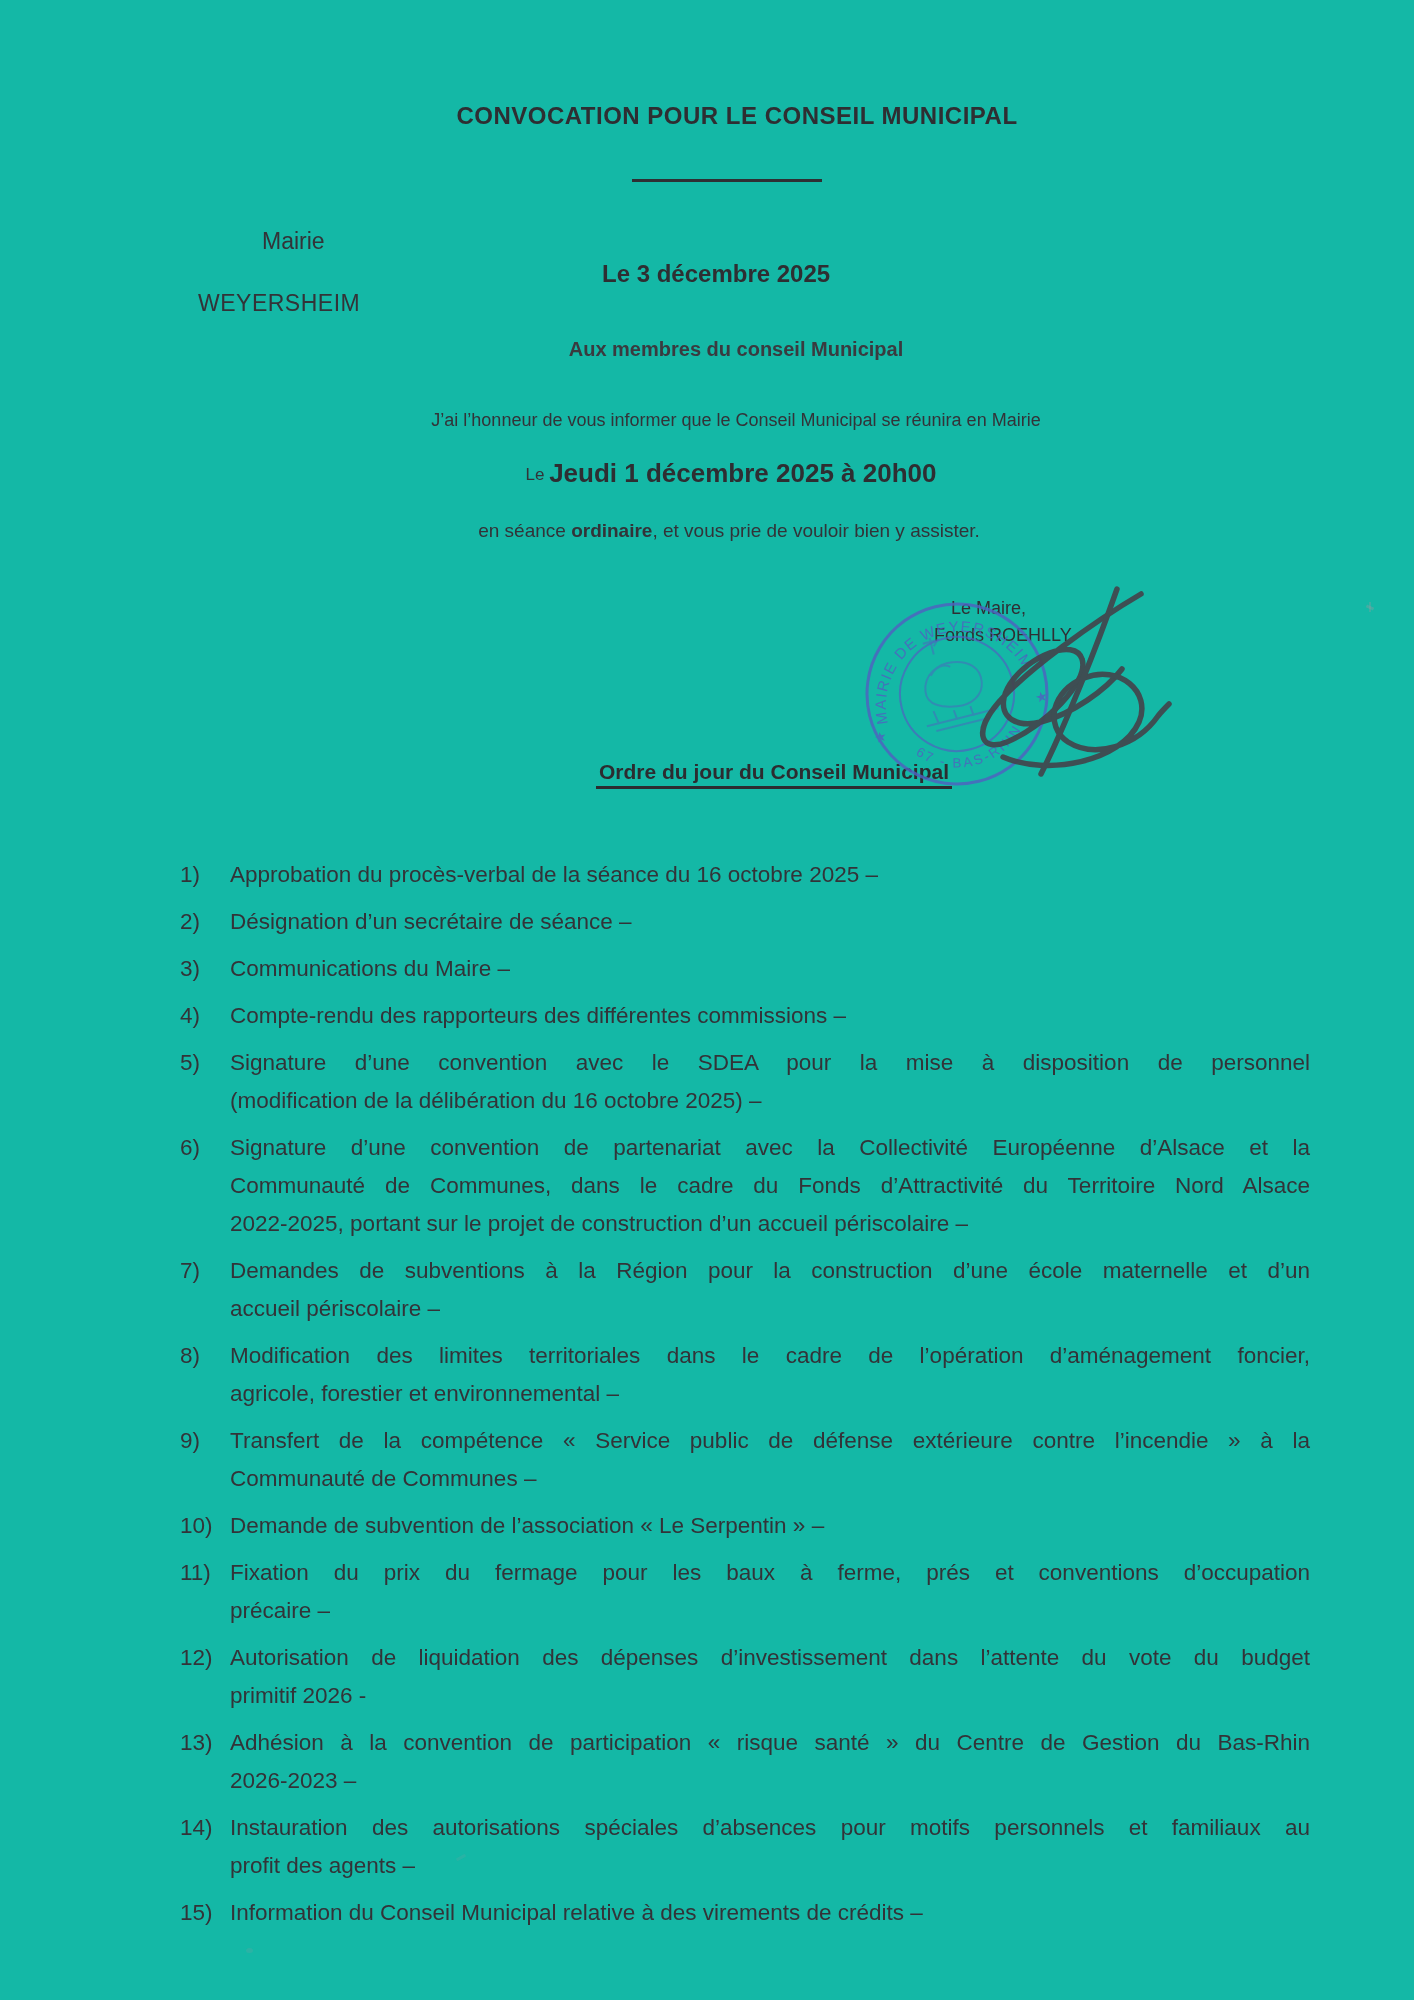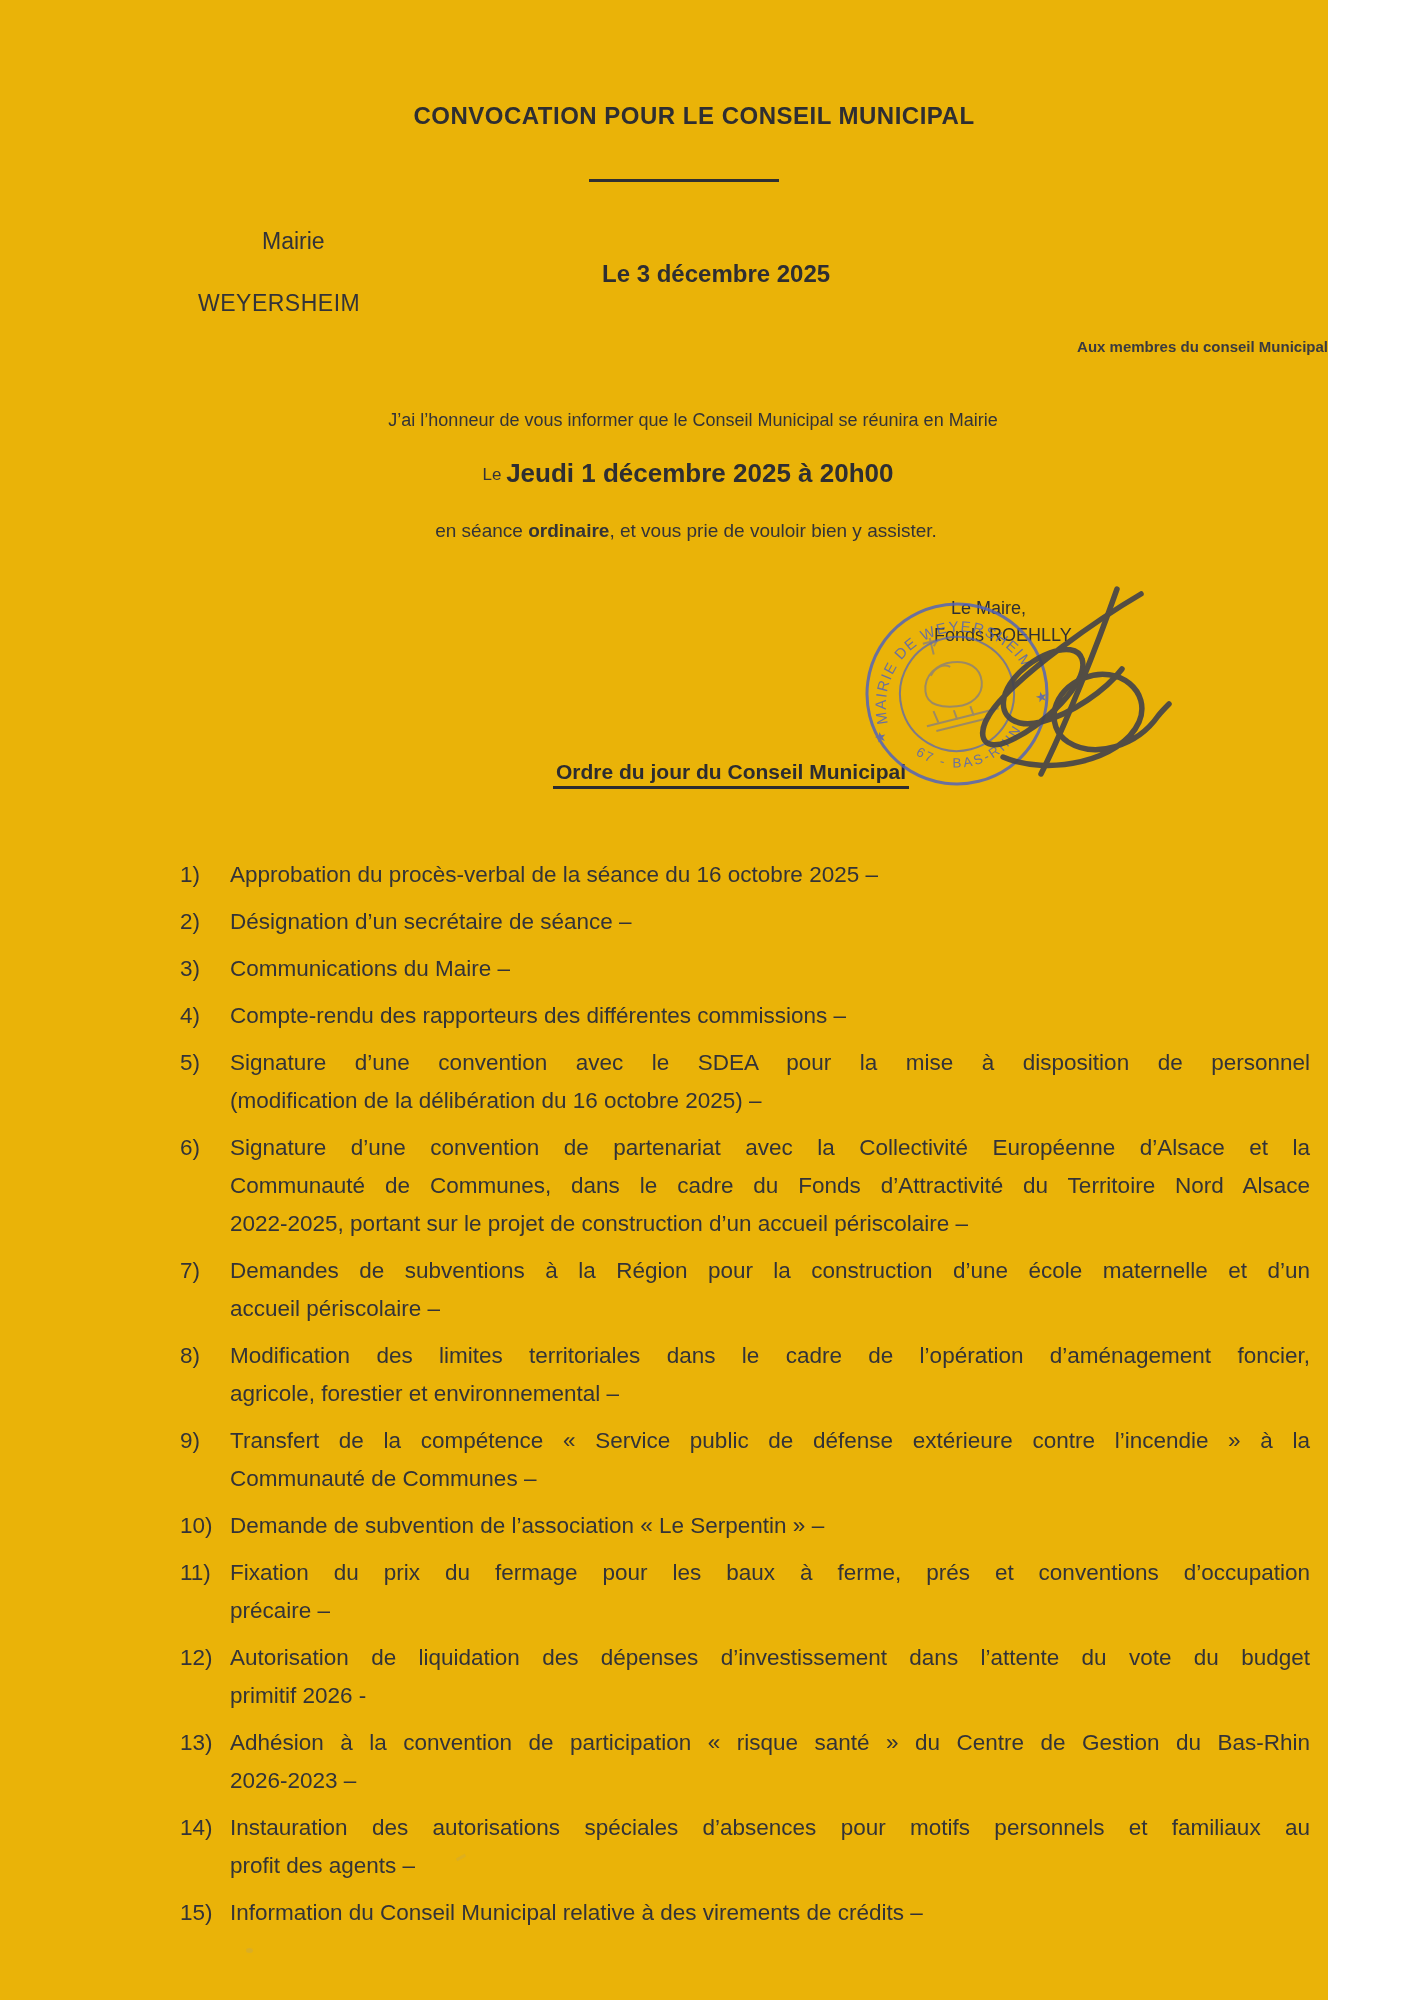--- a/index.html
+++ b/index.html
@@ -1,30 +1,29 @@
 <!DOCTYPE html>
 <html><head>
 <meta charset="utf-8">
 <style>
   html,body{margin:0;padding:0;background:#ffffff;}
   .page{
-    position:relative;width:1284px;height:2000px;background:#eab308;
+    position:relative;width:1414px;height:2000px;background:#14b8a6;
     font-family:"Liberation Sans","DejaVu Sans",sans-serif;color:#333338;
     overflow:hidden;
-    padding-left:44px;
   }
   .abs{position:absolute;}
   .cx{position:absolute;right:0;text-align:center;}
   .doc-title{top:102px;left:60px;font-size:24px;font-weight:700;color:#2e2e32;letter-spacing:.5px;}
   .title-rule{top:168px;left:40px;}
   .title-rule span{display:inline-block;width:190px;border-top:3px solid #2f2f33;}
   .sender1{top:228px;left:252px;font-size:23px;margin-left:10px;}
   .sender2{top:262px;left:198px;font-size:23px;letter-spacing:.5px;margin-top:28px;}
   .date-line{top:260px;left:602px;font-size:24px;font-weight:700;color:#2e2e32;}
-  .recipients{top:338px;left:58px;font-size:15px;font-weight:700;color:#3a3a3f;text-align:right;}
+  .recipients{top:338px;left:58px;font-size:20px;font-weight:700;color:#3a3a3f;}
   .intro{top:410px;left:58px;font-size:18px;}
   .meeting{top:458px;left:48px;}
   .meeting .pfx{font-size:17px;vertical-align:2px;text-align:right;}
   .meeting .big{font-size:26px;font-weight:700;color:#2e2e32;}
   .seance{top:520px;left:44px;font-size:19px;}
   .seance .b{font-weight:700;}
   .sig-role{top:598px;left:951px;font-size:18px;color:#2f2f33;z-index:2;}
   .sig-name{top:625px;left:934px;font-size:18px;color:#2f2f33;z-index:2;}
   .stampsig{position:absolute;left:840px;top:570px;width:335px;height:235px;z-index:3;}
   .agenda-heading{top:760px;left:134px;font-size:21px;font-weight:700;color:#2c2c30;z-index:1;}

